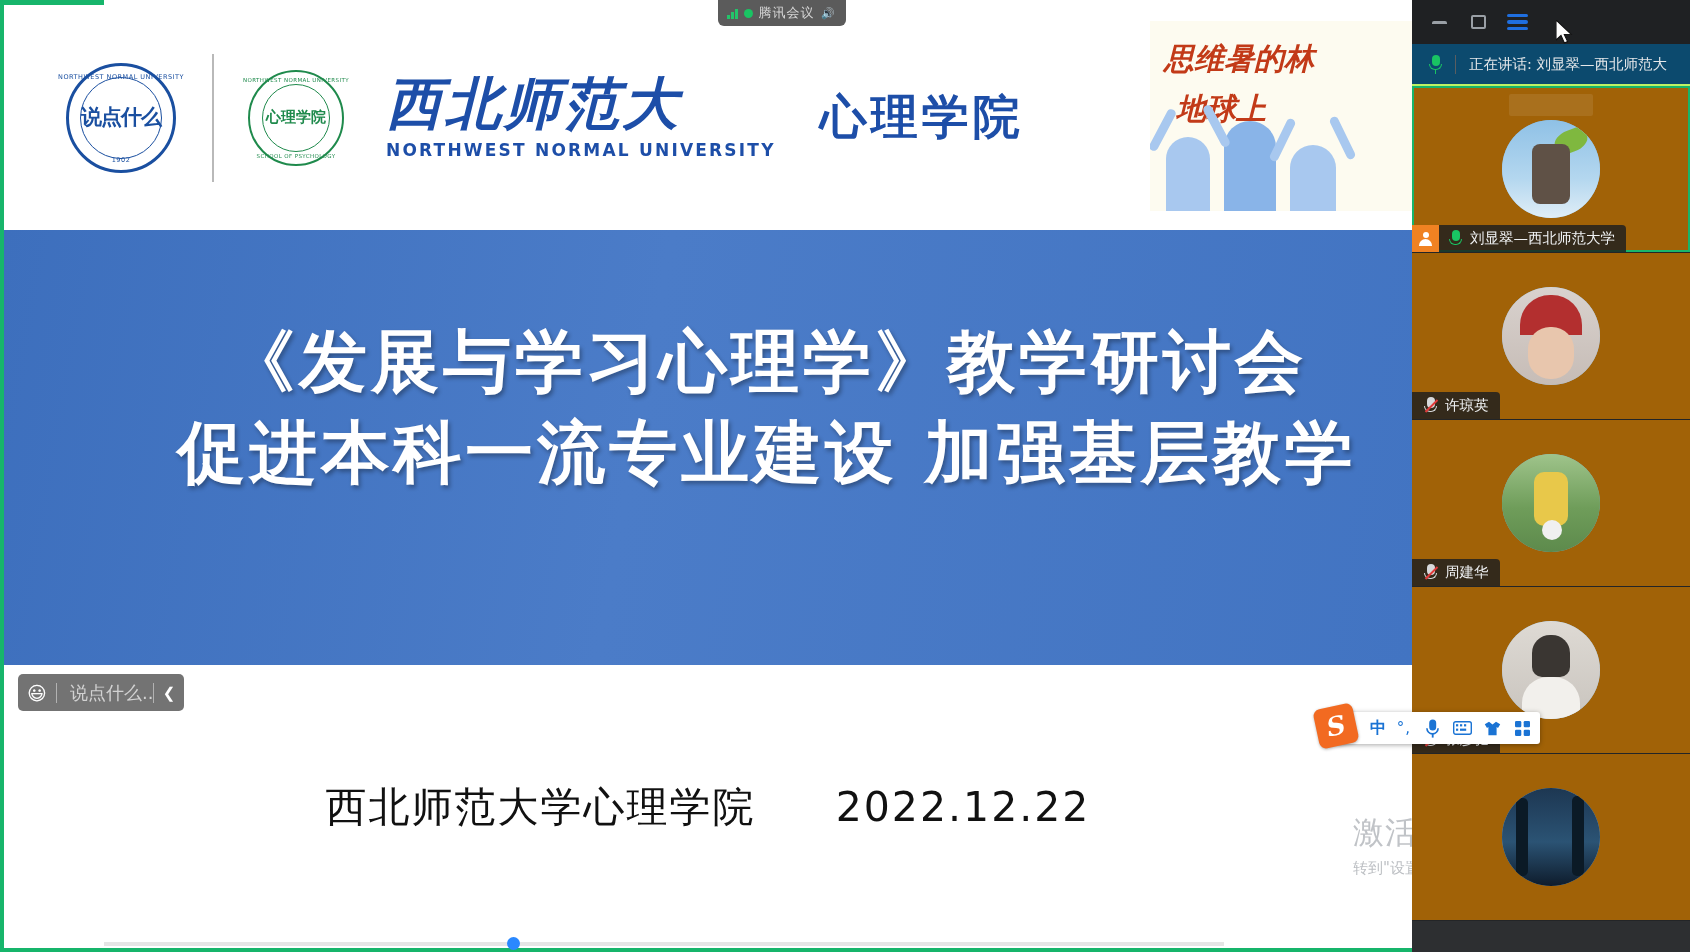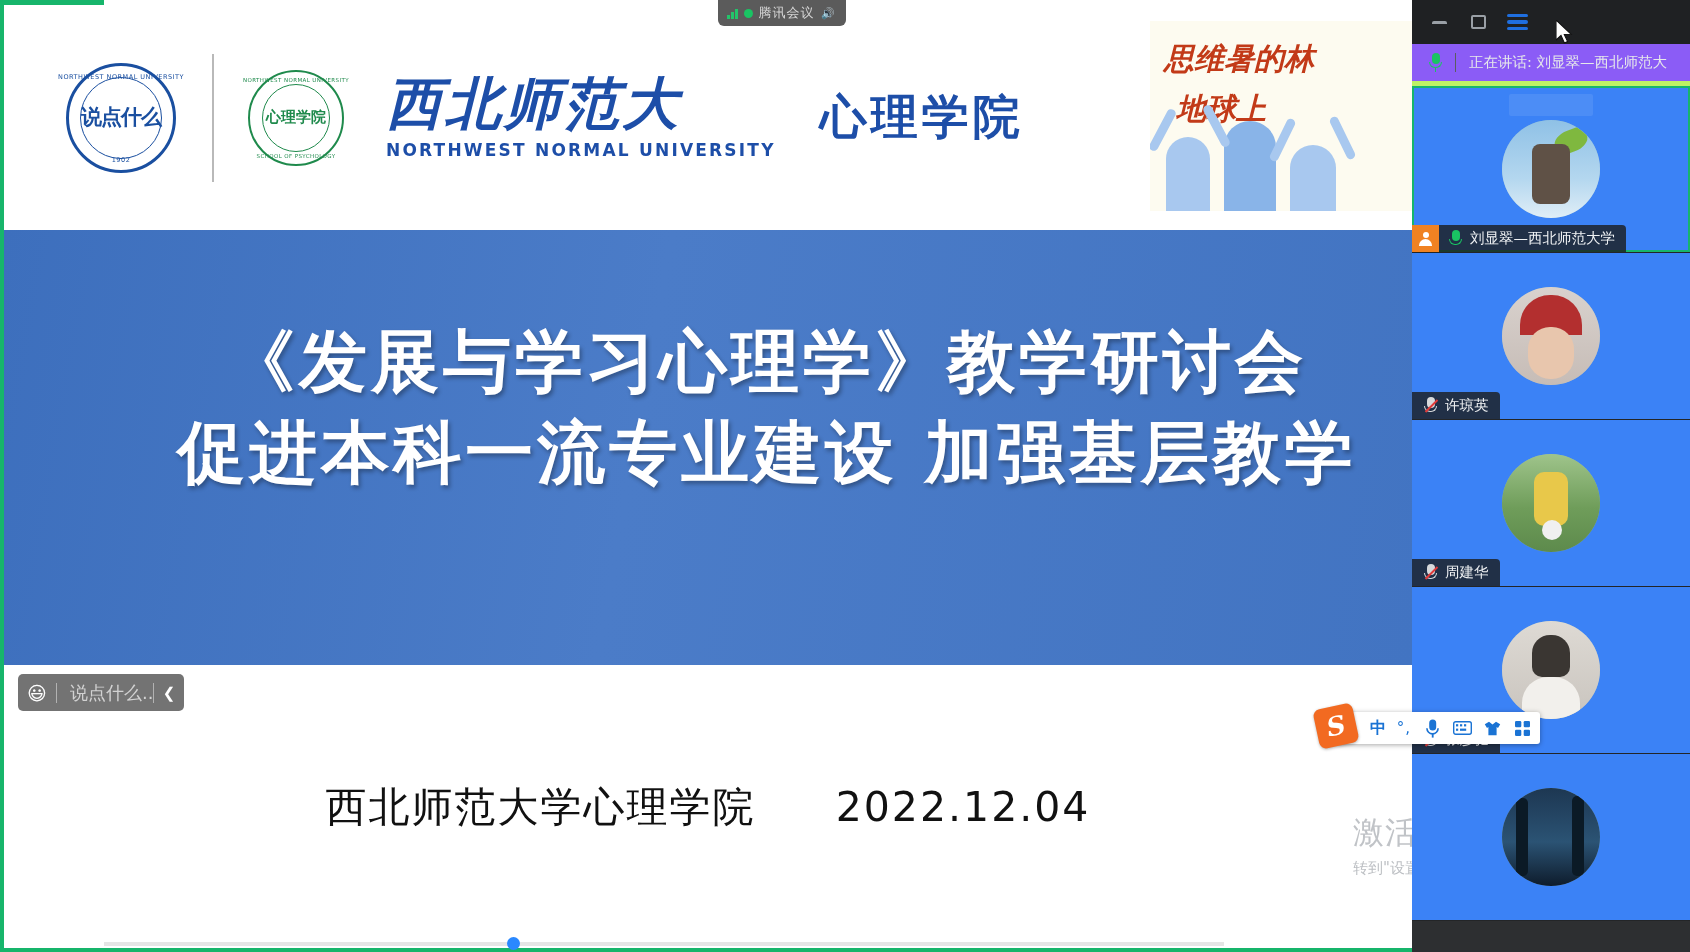--- a/index.html
+++ b/index.html
@@ -165,32 +165,32 @@
   #btn-min span { display: block; width: 15px; height: 3px; background: #9aa0a6; border-radius: 2px 2px 0 0; }
   #btn-max span { display: block; width: 15px; height: 14px; border: 2px solid #9aa0a6; border-radius: 2px; }
   #btn-menu { display: flex; flex-direction: column; gap: 3px; }
   #btn-menu i { display: block; width: 21px; height: 3.5px; background: #1f6fe0; border-radius: 2px; }
   #cursor-arrow {
     position: absolute; left: 144px; top: 20px; width: 0; height: 0; pointer-events: none;
   }
   #cursor-arrow svg { display: block; }
 
   #speaking-row {
-    height: 42px; background: #8b5cf6; display: flex; align-items: center; gap: 13px;
-    padding-left: 17px; border-bottom: 5px solid #bef264;
+    height: 42px; background: #0c4a6e; display: flex; align-items: center; gap: 13px;
+    padding-left: 17px; border-bottom: 2px solid #bef264;
   }
   .mic-glyph { width: 13px; height: 19px; position: relative; flex: none; }
   .mic-glyph .cap { position: absolute; left: 2.5px; top: 0; width: 8px; height: 11px; border-radius: 4px; background: #19c463; }
   .mic-glyph .arc { position: absolute; left: 0; top: 9px; width: 13px; height: 6px; border: 1.6px solid #19c463; border-top: none; border-radius: 0 0 8px 8px; }
   .mic-glyph .stem { position: absolute; left: 5.7px; top: 15px; width: 1.8px; height: 4px; background: #19c463; }
   .speaking-sep { width: 1px; height: 19px; background: #5a5d60; }
   #speaking-text { color: #e6e8ea; font-size: 14.5px; white-space: nowrap; }
 
   .tile {
-    position: relative; width: 278px; height: 167px; background: #3b82f6; overflow: hidden;
+    position: relative; width: 278px; height: 167px; background: #a16207; overflow: hidden;
     border-bottom: 1px solid #232527;
   }
   .tile.active { box-shadow: inset 0 0 0 2px #17b56b; }
   .tile-avatar {
     position: absolute; left: 50%; top: 50%; transform: translate(-50%,-50%);
     width: 98px; height: 98px; border-radius: 50%; overflow: hidden; background: #7aa9cf;
   }
   .tile-avatar .ava-art { width: 100%; height: 100%; position: relative; }
   .av1 { background: linear-gradient(180deg,#8fc1e6 0%, #b4d7ef 60%, #e0eef7 100%); }
   .av1::after { content:""; position:absolute; left:30px; top:24px; width:38px; height:60px; background:#5f5146; border-radius:8px; }
@@ -308,21 +308,21 @@
 
     <div id="slide-body">
       <div class="slide-title t2">《发展与学习心理学》教学研讨会</div>
       <div class="slide-title t1">促进本科一流专业建设  加强基层教学</div>
     </div>
 
     <div id="slide-footer">
       <div id="slide-footer-text">
         <span>西北师范大学心理学院</span>
         <span class="gap"></span>
-        <span>2022.12.04</span>
+        <span>2022.12.22</span>
       </div>
       <div id="slide-progress">
         <div id="slide-progress-dot"></div>
       </div>
     </div>
 
     <div id="chat-bar">
       <div id="chat-emoji">😃</div>
       <div class="chat-sep"></div>
       <div id="chat-placeholder">说点什么...</div>

